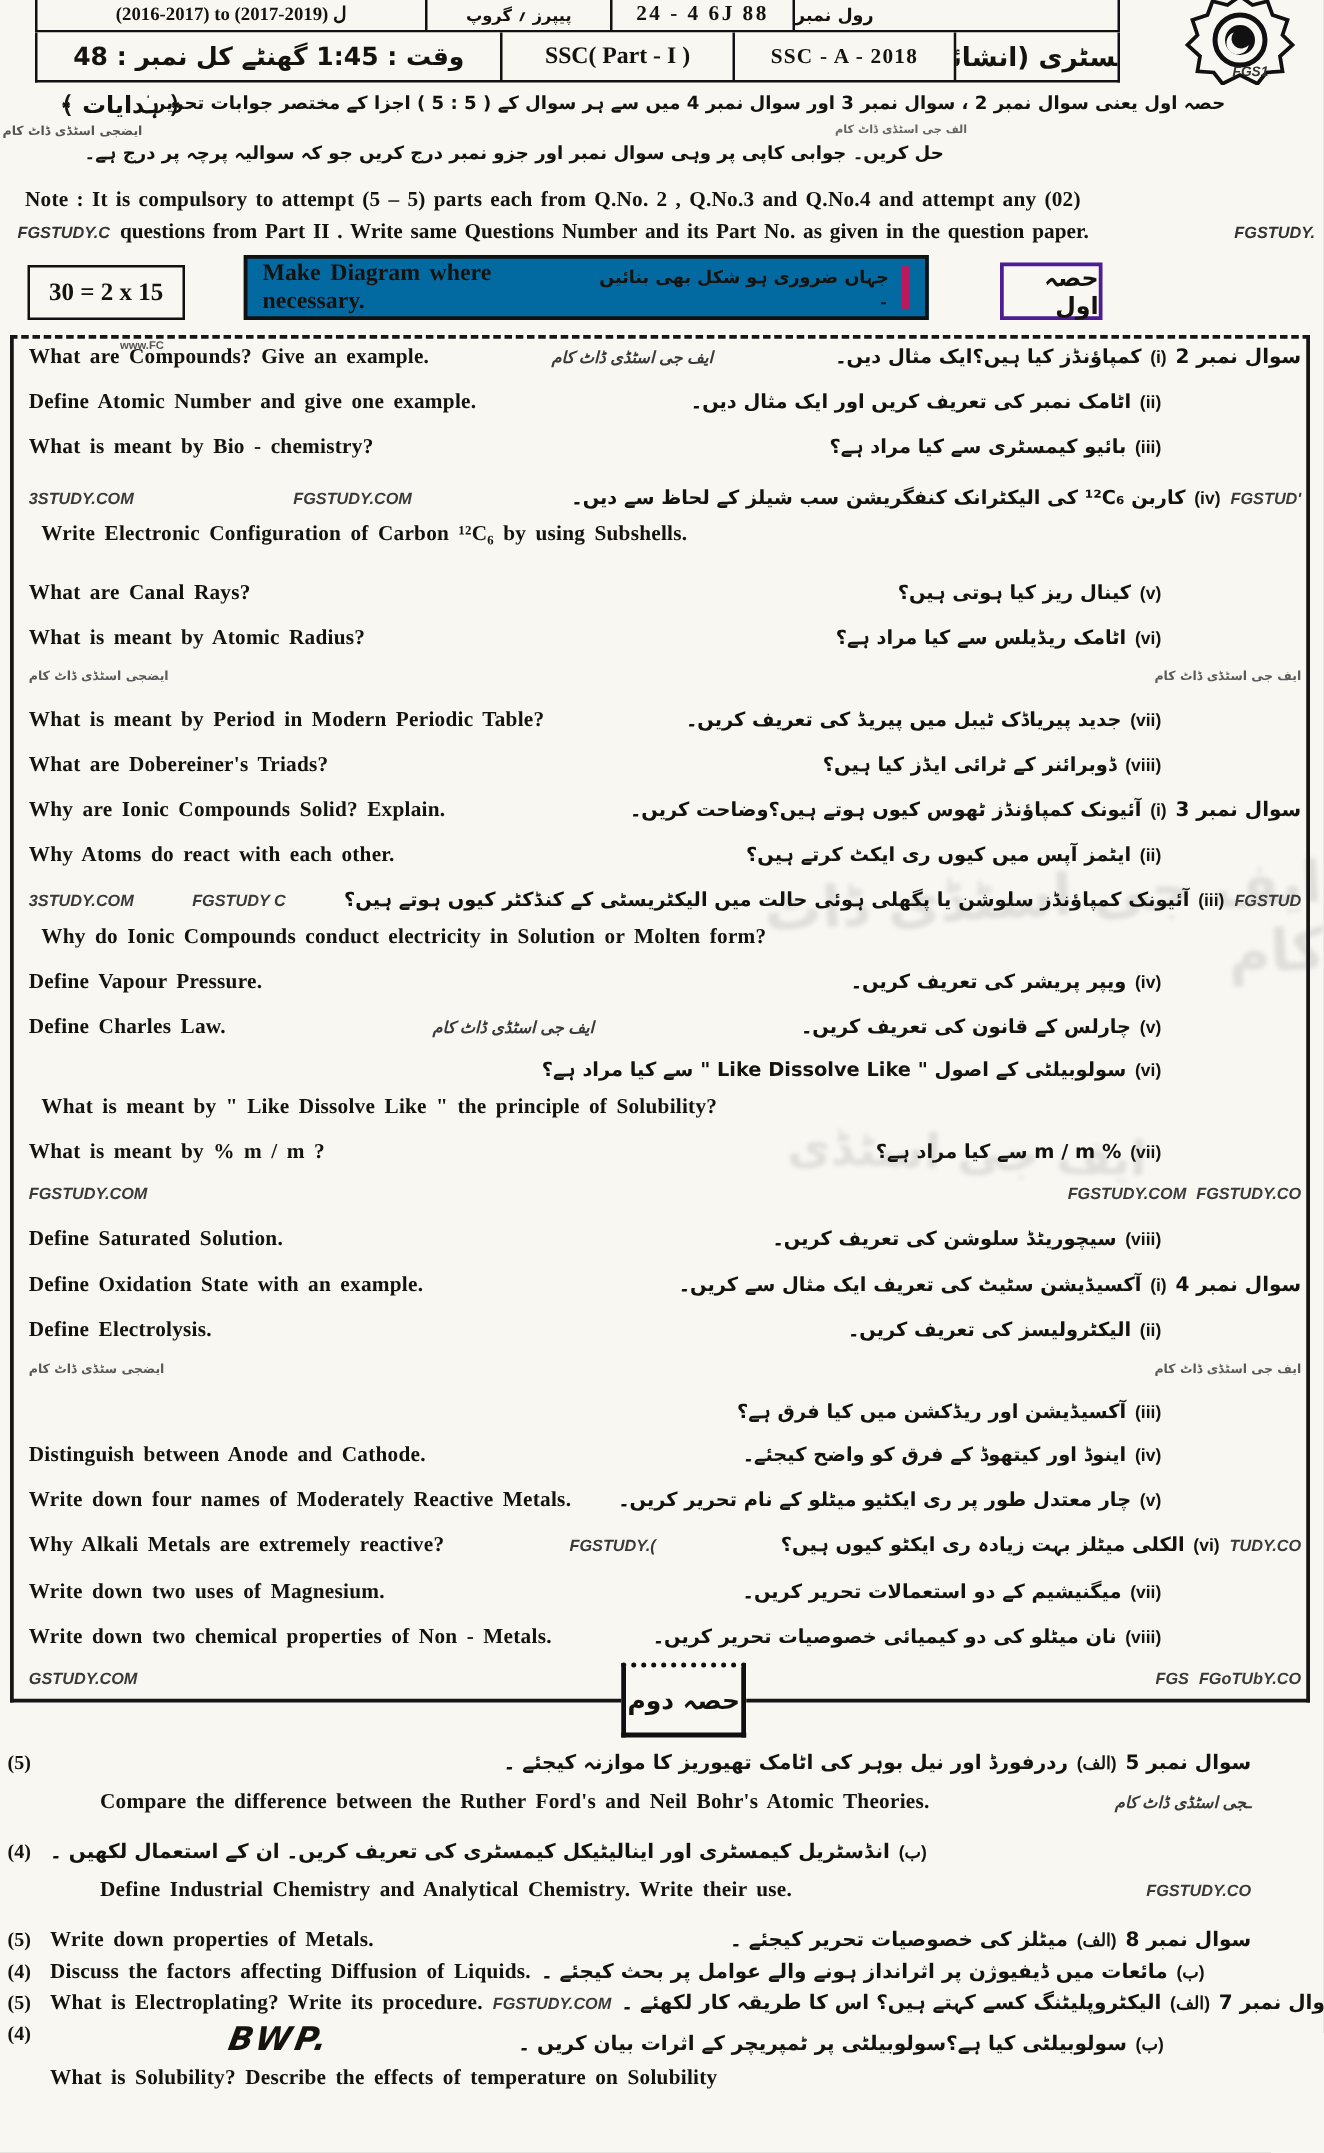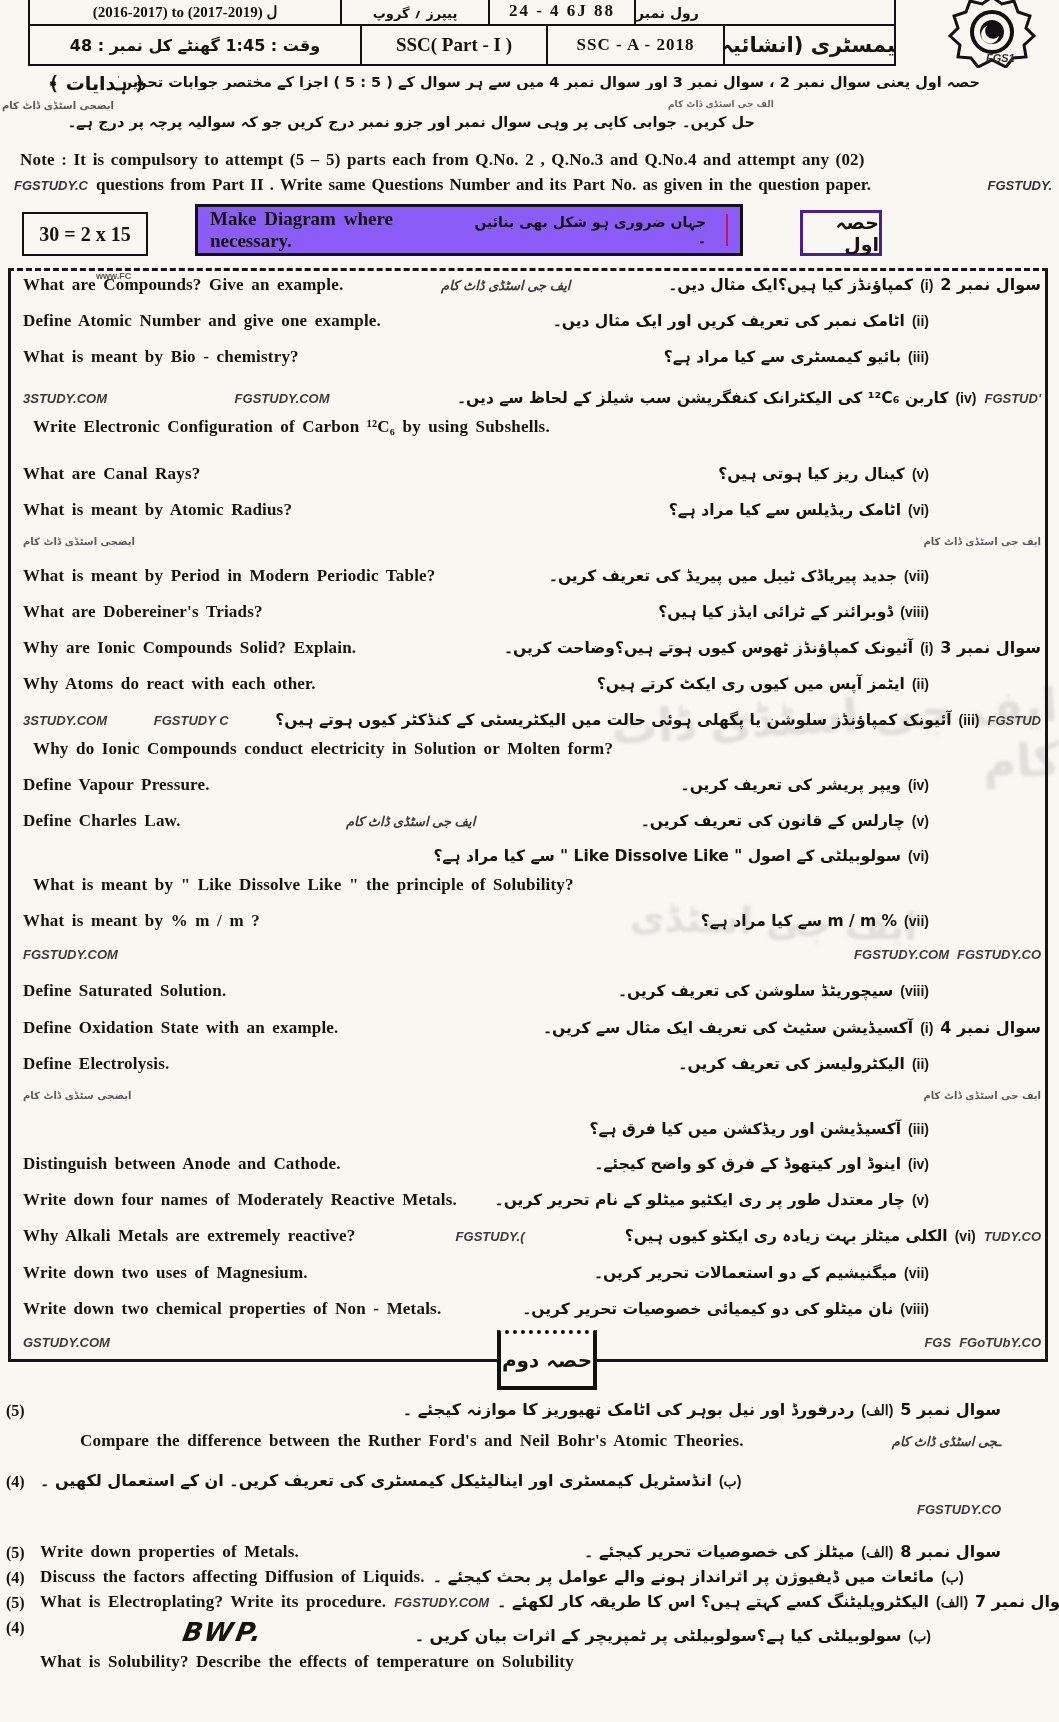--- a/index.html
+++ b/index.html
@@ -12,21 +12,21 @@
   .hrow2{height:40px;border-top:none;}
   .hcell{border-right:2px solid #111;box-sizing:border-box;display:flex;align-items:center;
          justify-content:center;font-weight:700;overflow:hidden;white-space:nowrap;}
   .hcell:last-child{border-right:none;}
   .hrow1 .hcell{align-items:flex-end;padding-bottom:3px;}
   .c-session{width:312px;font-size:15px;}
   .c-group{width:148px;font-size:13px;direction:rtl;font-family:"DejaVu Sans",sans-serif;}
   .c-rollw{width:146px;font-size:17px;letter-spacing:2px;}
   .c-rollrest{flex:1;justify-content:flex-end;padding-right:8px;direction:rtl;
               font-family:"DejaVu Sans",sans-serif;font-size:14px;}
-  .c-time{width:332px;direction:rtl;font-family:"DejaVu Sans",sans-serif;font-size:16px;}
+  .c-time{width:372px;direction:rtl;font-family:"DejaVu Sans",sans-serif;font-size:20px;}
   .c-ssc{width:186px;font-size:19px;}
   .c-code{width:177px;font-size:17px;letter-spacing:1px;}
   .c-subject{flex:1;direction:rtl;font-family:"DejaVu Sans",sans-serif;font-size:21px;}
   .logo{position:absolute;left:946px;top:-4px;}
   
   .hidayat{position:absolute;left:48px;top:72px;font:700 19px "DejaVu Sans",sans-serif;direction:rtl;}
   .instr1{position:absolute;left:118px;top:74px;width:862px;direction:rtl;text-align:right;
           font:700 14.5px "DejaVu Sans",sans-serif;white-space:nowrap;overflow:hidden;}
   .instr2{position:absolute;left:285px;top:114px;width:470px;direction:rtl;text-align:center;
           font:700 14.5px "DejaVu Sans",sans-serif;white-space:nowrap;}
@@ -38,24 +38,24 @@
   .note .nl1{padding-left:6px;letter-spacing:.2px;word-spacing:2px;white-space:nowrap;}
   .note .nl2{display:flex;align-items:baseline;gap:8px;margin-top:5px;white-space:nowrap;}
   .note .nl2 .ntext{word-spacing:2px;}
   .nwm{font:700 italic 13px "Liberation Sans",sans-serif;color:#333;}
   .nwm.r{margin-left:auto;}
   
   .marksbox{position:absolute;left:22px;top:212px;width:122px;height:40px;border:2px solid #111;
             display:flex;align-items:center;justify-content:center;font:700 20px "Liberation Serif",serif;}
   .wwwfc{position:absolute;left:96px;top:271px;font:700 9px "Liberation Sans",sans-serif;color:#555;}
   .diagbox{position:absolute;left:195px;top:204px;width:548px;height:52px;border:3px solid #111;
-           box-sizing:border-box;display:flex;align-items:center;padding:0 12px;background:#8b5cf6;}
+           box-sizing:border-box;display:flex;align-items:center;padding:0 12px;background:#0369a1;}
   .diag-en{font:700 19px "Liberation Serif",serif;word-spacing:3px;}
   .diag-ur{margin-left:auto;direction:rtl;font:700 14px "DejaVu Sans",sans-serif;
-           border-right:2px solid #be185d;padding-right:20px;}
+           border-right:7px solid #be185d;padding-right:10px;}
   .p1badge{position:absolute;left:800px;top:210px;width:82px;height:46px;border:3px solid #4c1d95;
            box-sizing:border-box;display:flex;align-items:center;justify-content:center;
            font:700 19px "DejaVu Sans",sans-serif;direction:rtl;}
   
   .p1box{position:absolute;left:8px;top:268px;width:1040px;height:1094px;box-sizing:border-box;
          border:3px solid #161616;border-top-style:dashed;}
   .p1list{height:100%;display:flex;flex-direction:column;justify-content:space-between;
           padding:4px 4px 6px 12px;box-sizing:border-box;}
   
   .qrow{position:relative;}
@@ -603,20 +603,21 @@
           <span class="marks">(4)</span>
 
           <span class="urside" dir="rtl">
 
             <span class="part">(ب)</span>
             <span class="ur">انڈسٹریل کیمسٹری اور اینالیٹیکل کیمسٹری کی تعریف کریں۔ ان کے استعمال لکھیں ۔</span>
           </span>
 
         </div>
         <div class="line l2">
+          <span class="en en2">Define  Industrial  Chemistry  and  Analytical  Chemistry. Write their use.</span>
           <span class="wm wmr2">FGSTUDY.CO</span>
         </div>
       </div>
 
       <div class="qrow has-qnum">
         <div class="line l1">
           <span class="marks">(5)</span>
 
           <span class="en">Write down properties of  Metals.</span>
 

